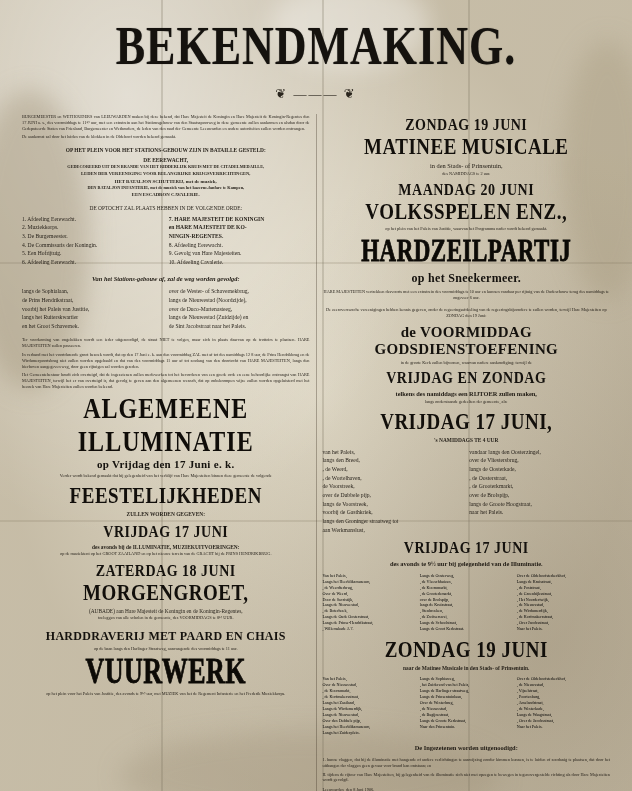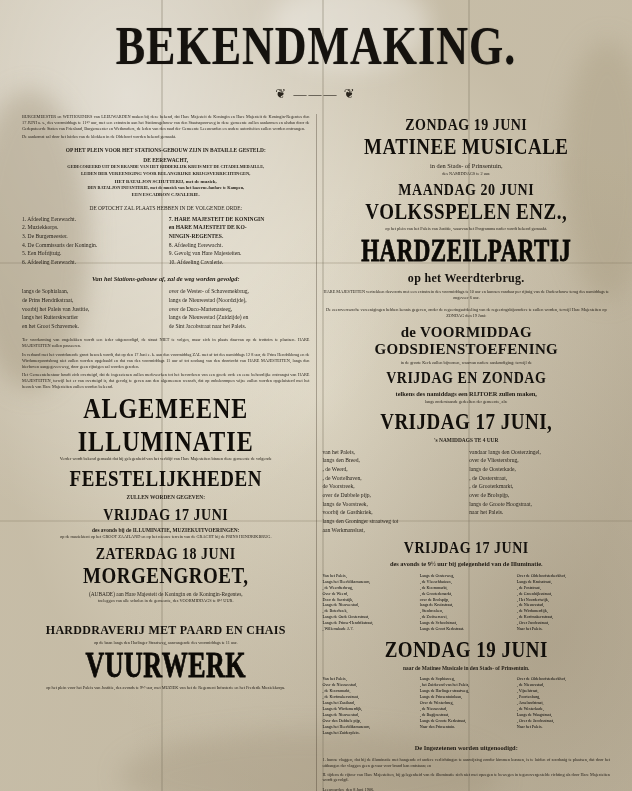--- a/index.html
+++ b/index.html
@@ -144,53 +144,54 @@
             <div>langs de Nieuwestad (Zuidzijde) en</div>
             <div>de Sint Jacobstraat naar het Paleis.</div>
           </div>
         </div>
 
         <div class="tiny" style="margin-top:7px">Ter voorkoming van ongelukken wordt een ieder uitgenoodigd, de straat NIET te volgen, maar zich in plaats daarvan op de trottoirs te plaatsen. HARE MAJESTEITEN zullen passeeren.</div>
         <div class="tiny" style="margin-top:3px">In verband met het voortdurende groot bezoek wordt, dat op den 17 Juni e. k. aan den voormiddag ZAL met af tot des namiddags 12 8 uur, de Prins Hendrikbrug en de Wirdumerpoortsbrug niet zullen worden opgehaald en dat van des voormiddags 11 uur af tot zoolang van den doortocht van HARE MAJESTEITEN, langs den hierboven aangegeven weg, door geen rijtuigen zal worden gereden.</div>
         <div class="tiny" style="margin-top:3px">Het Gemeentebestuur houdt zich overtuigd, dat de ingezetenen zullen medewerken tot het bevorderen van een goede orde en eene behoorlijke ontvangst van HARE MAJESTEITEN, terwijl het er van overtuigd is, dat gevolg te geven aan den algemeenen wensch, dat op onbekrompen wijze zullen worden opgeluisterd met het bezoek van Hare Majesteiten zullen worden beleend.</div>
 
         <div class="head4" style="margin-top:8px">ALGEMEENE ILLUMINATIE</div>
+        <div class="head1">op Vrijdag den 17 Juni e. k.</div>
         <div class="tiny c" style="margin-top:3px">Verder wordt bekend gemaakt dat bij gelegenheid van het verblijf van Hare Majesteiten binnen deze gemeente de volgende</div>
 
         <div class="head3" style="margin-top:6px">FEESTELIJKHEDEN</div>
         <div class="xs c b" style="margin-top:3px">ZULLEN WORDEN GEGEVEN:</div>
 
         <div class="head2" style="margin-top:6px">VRIJDAG 17 JUNI</div>
         <div class="xs c b">des avonds bij de ILLUMINATIE, MUZIEKUITVOERINGEN:</div>
         <div class="tiny c">op de muziektent op het GROOT ZAAILAND en op het nieuwe terrein van de GRACHT bij de PRINS HENDRIKBRUG.</div>
 
         <div class="head2" style="margin-top:6px">ZATERDAG 18 JUNI</div>
         <div class="head3">MORGENGROET,</div>
         <div class="xs c">(AUBADE) aan Hare Majesteit de Koningin en de Koningin-Regentes,</div>
         <div class="tiny c">toeleggen van alle scholen in de gemeente, des VOORMIDDAGS te 8½ UUR.</div>
 
-        <div class="head1" style="margin-top:19px;font-size:12px">HARDDRAVERIJ MET PAARD EN CHAIS</div>
+        <div class="head1" style="margin-top:8px;font-size:12px">HARDDRAVERIJ MET PAARD EN CHAIS</div>
         <div class="tiny c">op de baan langs den Harlinger Straatweg, aanvangende des voormiddags te 11 uur.</div>
 
         <div class="blackfat" style="margin-top:6px">VUURWERK</div>
         <div class="tiny c">op het plein voor het Paleis van Justitie, des avonds te 9½ uur, met MUZIEK van het de Regement Infanterie en het Frederik Muziekkorps.</div>
       </div>
 
       <div class="col">
         <div class="head2">ZONDAG 19 JUNI</div>
         <div class="head3">MATINEE MUSICALE</div>
         <div class="sm c">in den Stads- of Prinsentuin,</div>
         <div class="tiny c">des NAMIDDAGS te 2 uur.</div>
 
         <div class="head2" style="margin-top:6px">MAANDAG 20 JUNI</div>
         <div class="head3">VOLKSSPELEN ENZ.,</div>
         <div class="tiny c">op het plein van het Paleis van Justitie, waarvan het Programma nader wordt bekend gemaakt.</div>
 
         <div class="blackfat" style="margin-top:7px;font-size:23px">HARDZEILPARTIJ</div>
-        <div class="head1" style="font-size:12px">op het Weerdterbrug.</div>
+        <div class="head1" style="font-size:12px">op het Sneekermeer.</div>
         <div class="tiny c" style="margin-top:3px">HARE MAJESTEITEN vertrekken desvoorts met een extratrein des voormiddags te 10 uur en kunnen vandaar per rijtuig van de Oudeschouw terug des namiddags te ongeveer 6 uur.</div>
 
         <div class="tiny c" style="margin-top:6px">De zeeroverswache vereenigingen hebben kennis gegeven, onder de regeeringsafdeeling van de regeeringsbijzondere te zullen worden, terwijl Hare Majesteiten op ZONDAG den 19 Juni:</div>
         <div class="head1" style="font-size:15px">de VOORMIDDAG GODSDIENSTOEFENING</div>
         <div class="tiny c">in de groote Kerk zullen bijwonen, waarvan nadere aankondiging; terwijl de</div>
 
         <div class="head2" style="margin-top:4px">VRIJDAG EN ZONDAG</div>
         <div class="sm c b">telkens des namiddags een RIJTOER zullen maken,</div>
         <div class="tiny c">langs onderstaande gedeelten der gemeente, als:</div>
 

